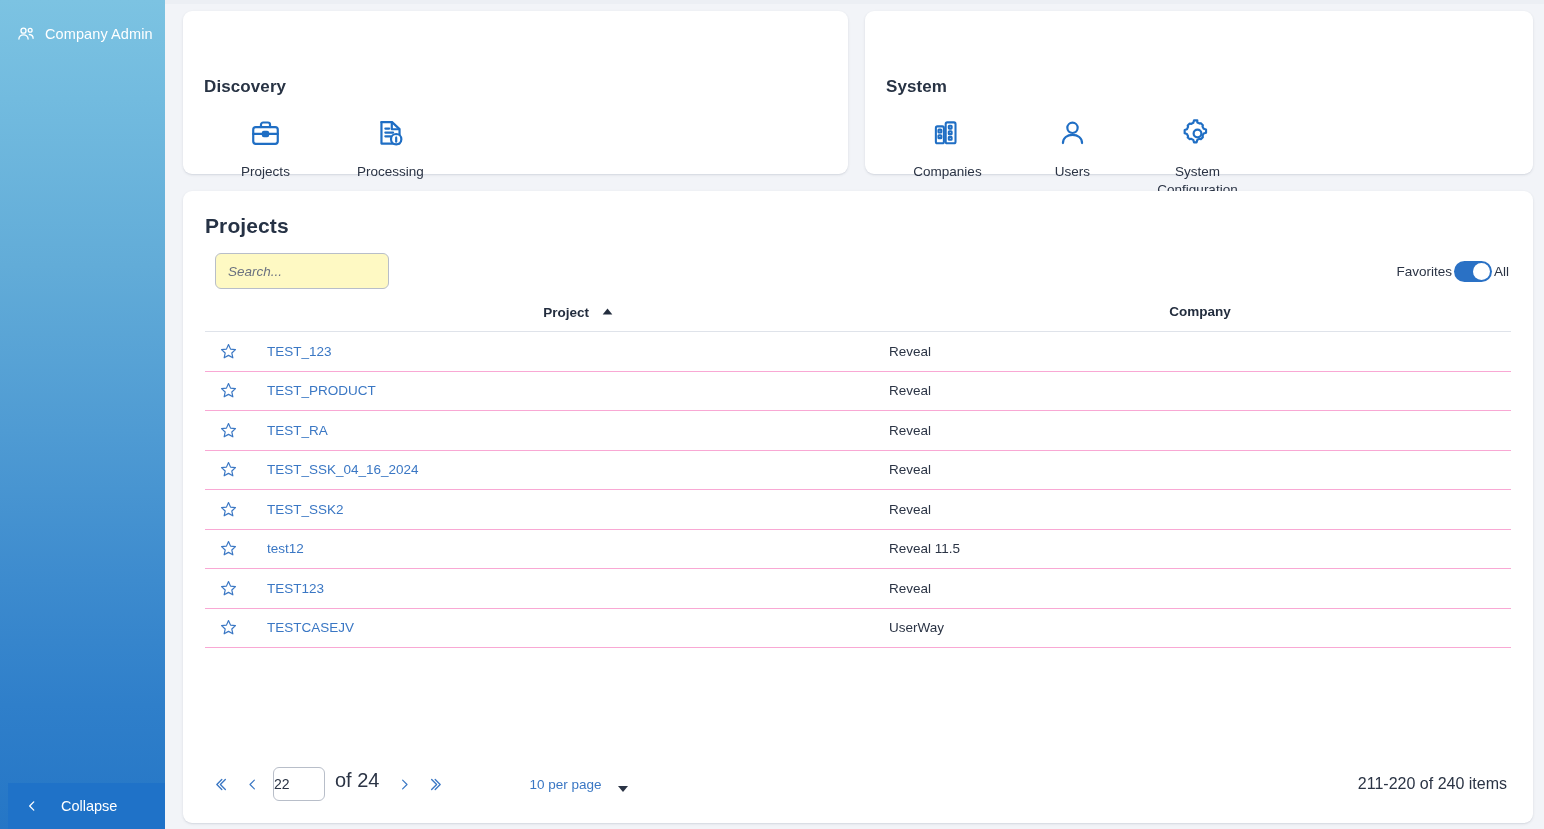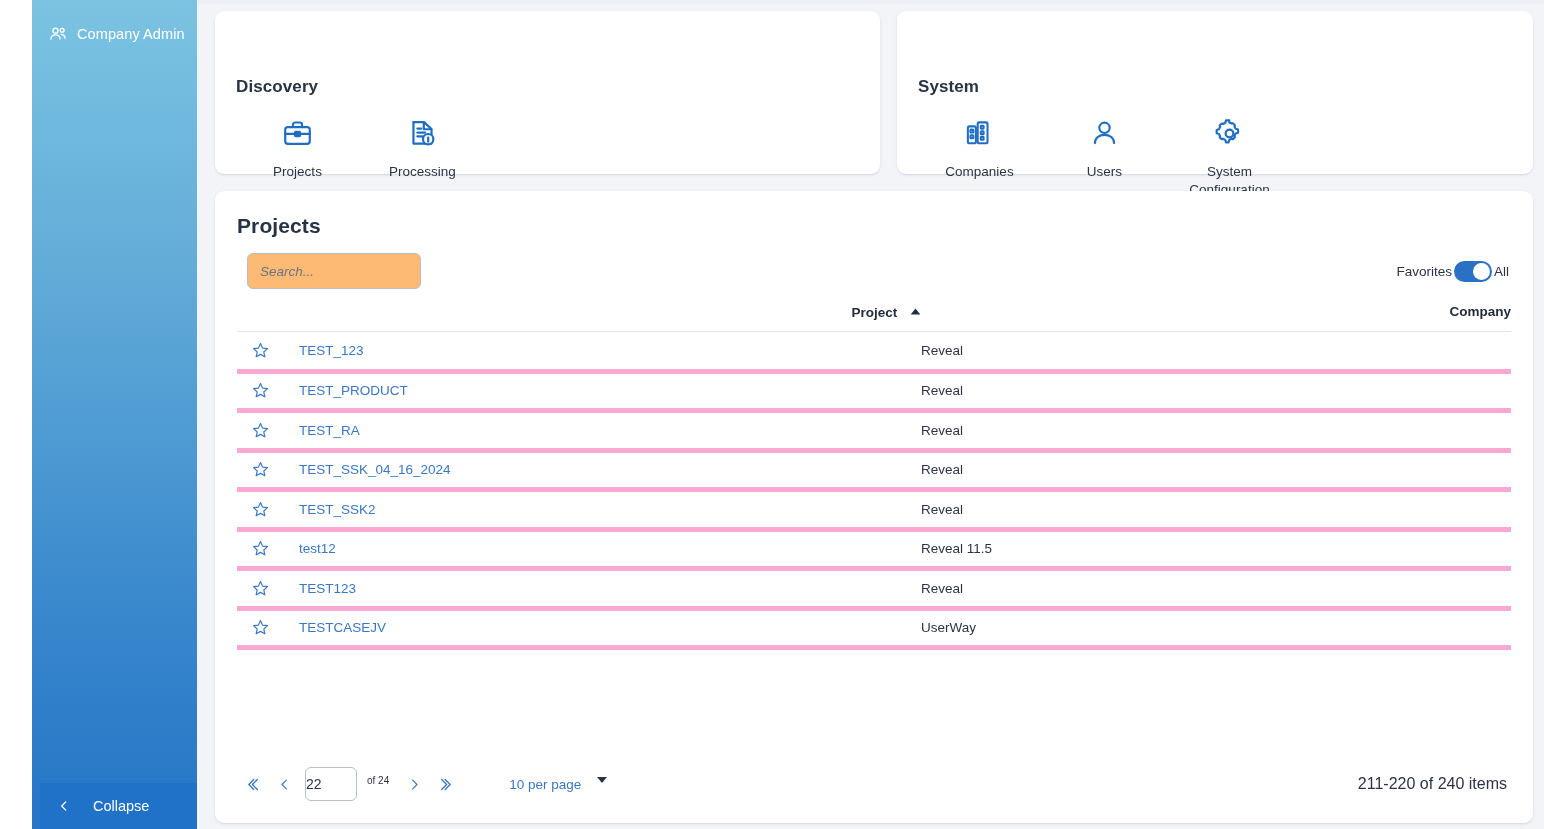--- a/index.html
+++ b/index.html
@@ -14,21 +14,20 @@
     font-family: "Liberation Sans", sans-serif;
     background: #ffffff;
     color: #2b3445;
   }
 
   .app {
     position: relative;
     width: 1544px;
     height: 626px;
     display: flex;
-    padding-left: 32px;
   }
 
   
   .sidebar {
     width: 165px;
     height: 829px;
     flex: 0 0 165px;
     background: linear-gradient(180deg,
         #7cc3e2 0%,
         #72bbdf 12%,
@@ -165,21 +164,21 @@
   .search-box {
     width: 174px;
     height: 36px;
     border: 1px solid #b8bec9;
     border-radius: 6px;
     padding: 0 12px;
     font-family: "Liberation Sans", sans-serif;
     font-size: 13.5px;
     font-style: italic;
     color: #4b5362;
-    background: #fdba74;
+    background: #fef9c3;
     outline: none;
   }
   .search-box::placeholder { color: #6b7280; font-style: italic; }
 
   .toggle-group {
     display: flex;
     align-items: center;
     gap: 2px;
   }
   .toggle-label {
@@ -204,39 +203,39 @@
   }
 
   
   .table {
     margin: 14px 22px 0 22px;
     border-collapse: collapse;
     width: calc(100% - 44px);
     table-layout: fixed;
   }
   .table th {
-    text-align: right;
+    text-align: center;
     font-size: 13.5px;
     font-weight: 700;
     color: #232d3e;
     padding: 0 0 11px 0;
     border-bottom: 1px solid #dfe3ea;
   }
   .col-star { width: 62px; }
   .col-project { width: 622px; }
   .th-project { padding-left: 0; }
   .sort-caret {
     display: inline-block;
     margin-left: 9px;
     vertical-align: 2px;
   }
   .table td {
     padding: 0;
     height: 39.5px;
-    border-bottom: 5px solid #f9a8d4;
+    border-bottom: 1px solid #f9a8d4;
     font-size: 13.5px;
     color: #2b3445;
   }
   .star-cell { text-align: left; padding-left: 14px !important; }
   .star-btn {
     display: inline-flex;
     cursor: pointer;
     vertical-align: middle;
   }
   .project-link {
@@ -276,30 +275,30 @@
     border-radius: 6px;
     text-align: left;
     font-family: "Liberation Sans", sans-serif;
     font-size: 14px;
     color: #2b3445;
     margin: 0 6px;
     background: #ffffff;
     outline: none;
   }
   .of-pages {
-    font-size: 10px;
+    font-size: 20px;
     color: #2b3445;
     margin: 0 10px 8px 4px;
     white-space: nowrap;
     text-align: right;
   }
   .per-page {
-    margin-left: 50px;
-    display: flex;
-    align-items: flex-start;
+    margin-left: 80px;
+    display: flex;
+    align-items: flex-end;
     gap: 16px;
     cursor: pointer;
   }
   .per-page .pp-label {
     font-size: 13.5px;
     color: #3a77c4;
   }
   .caret-down {
     width: 0; height: 0;
     border-left: 5.5px solid transparent;

